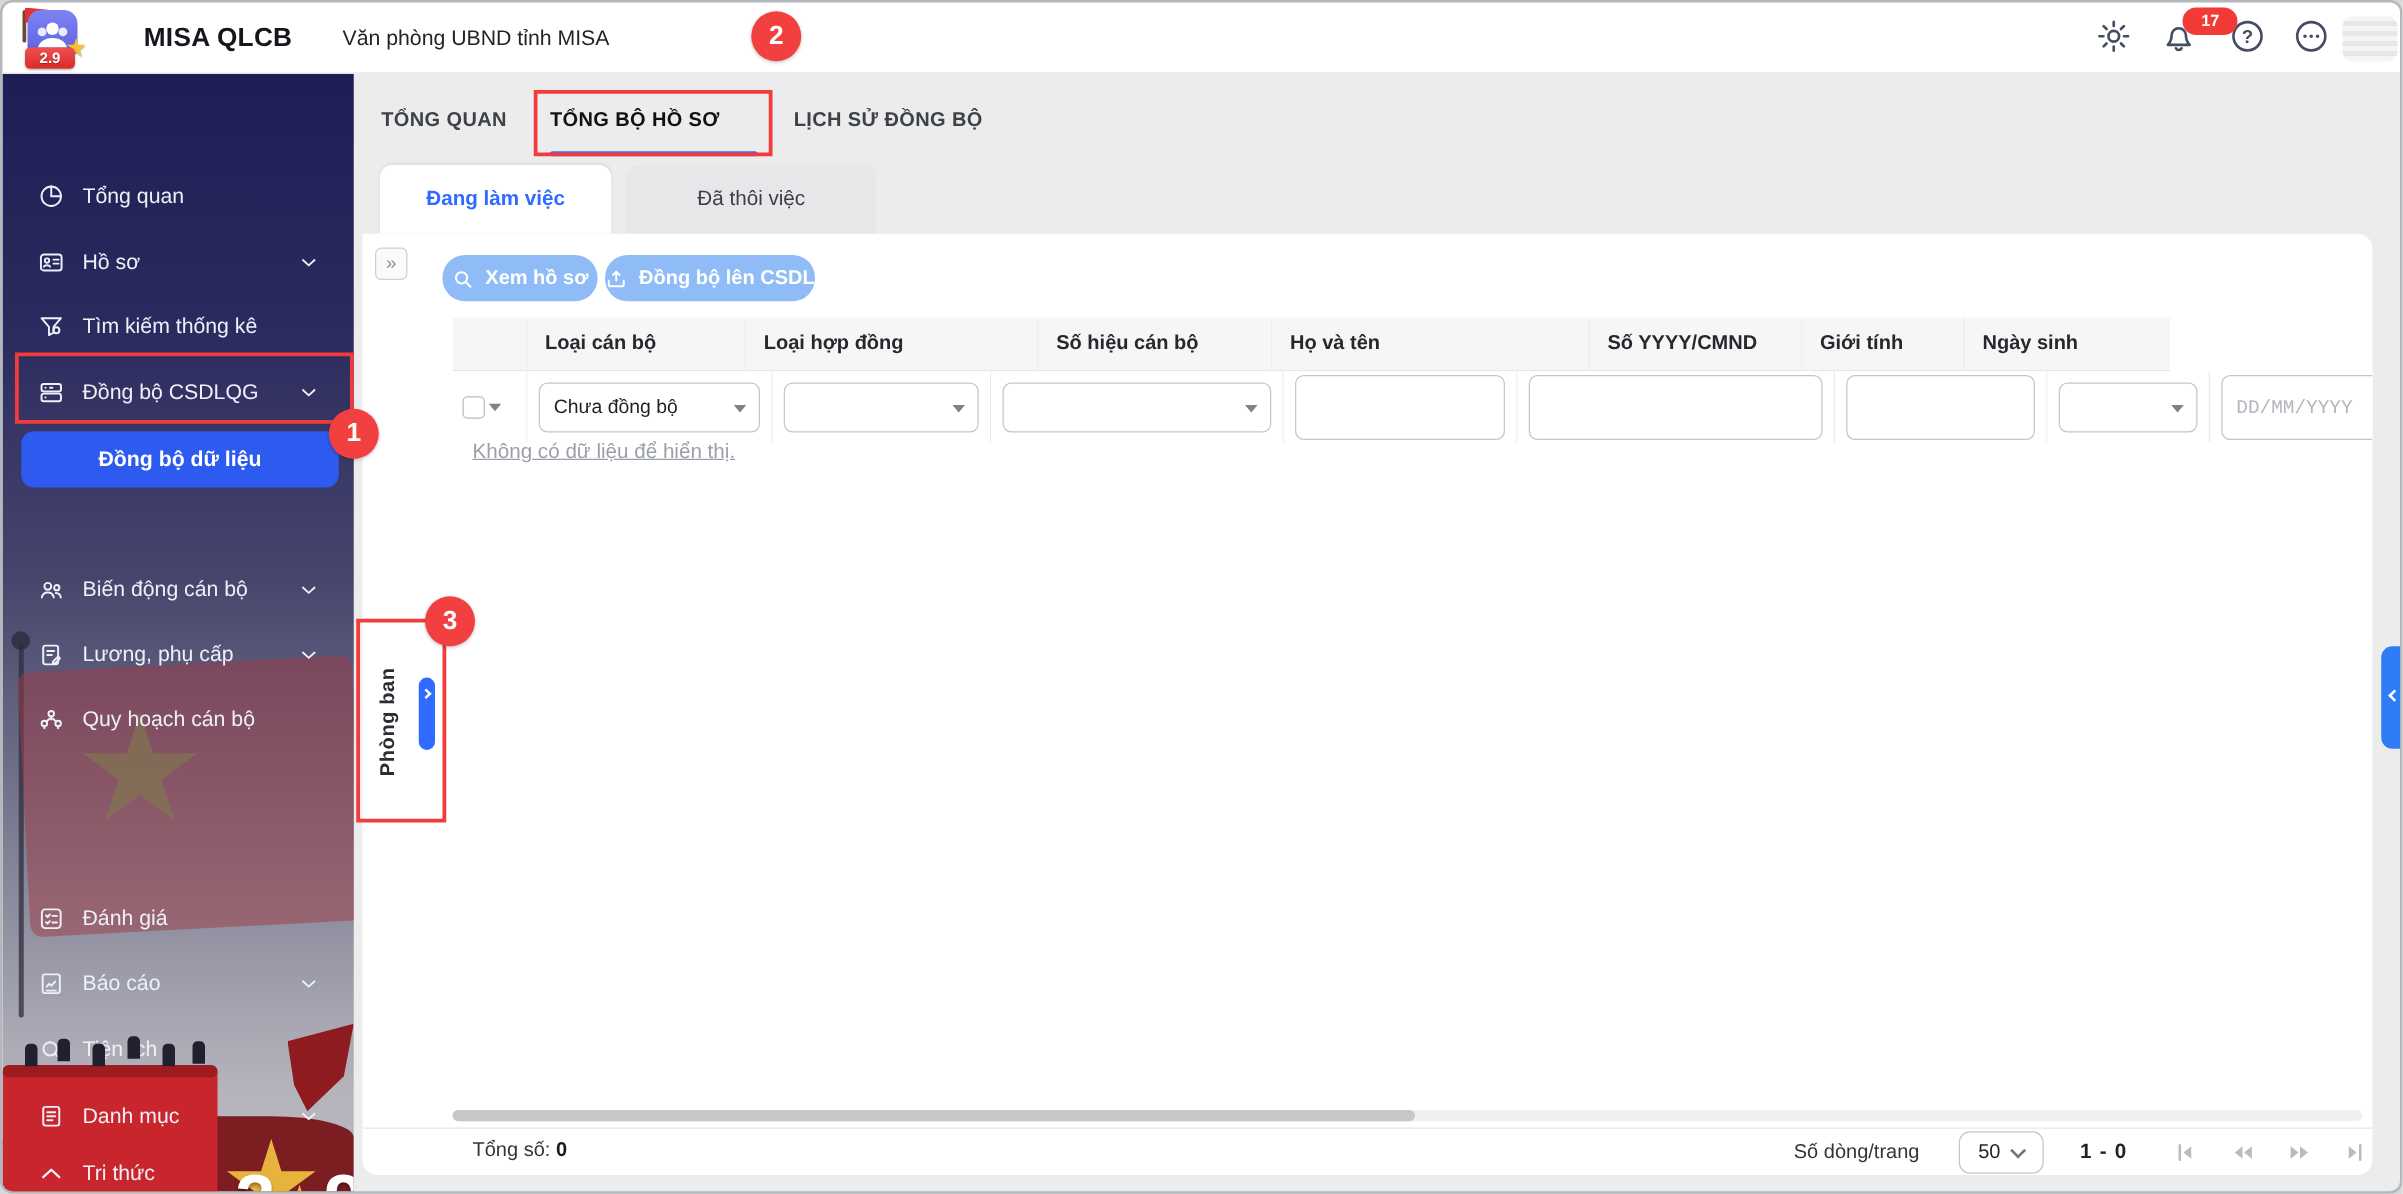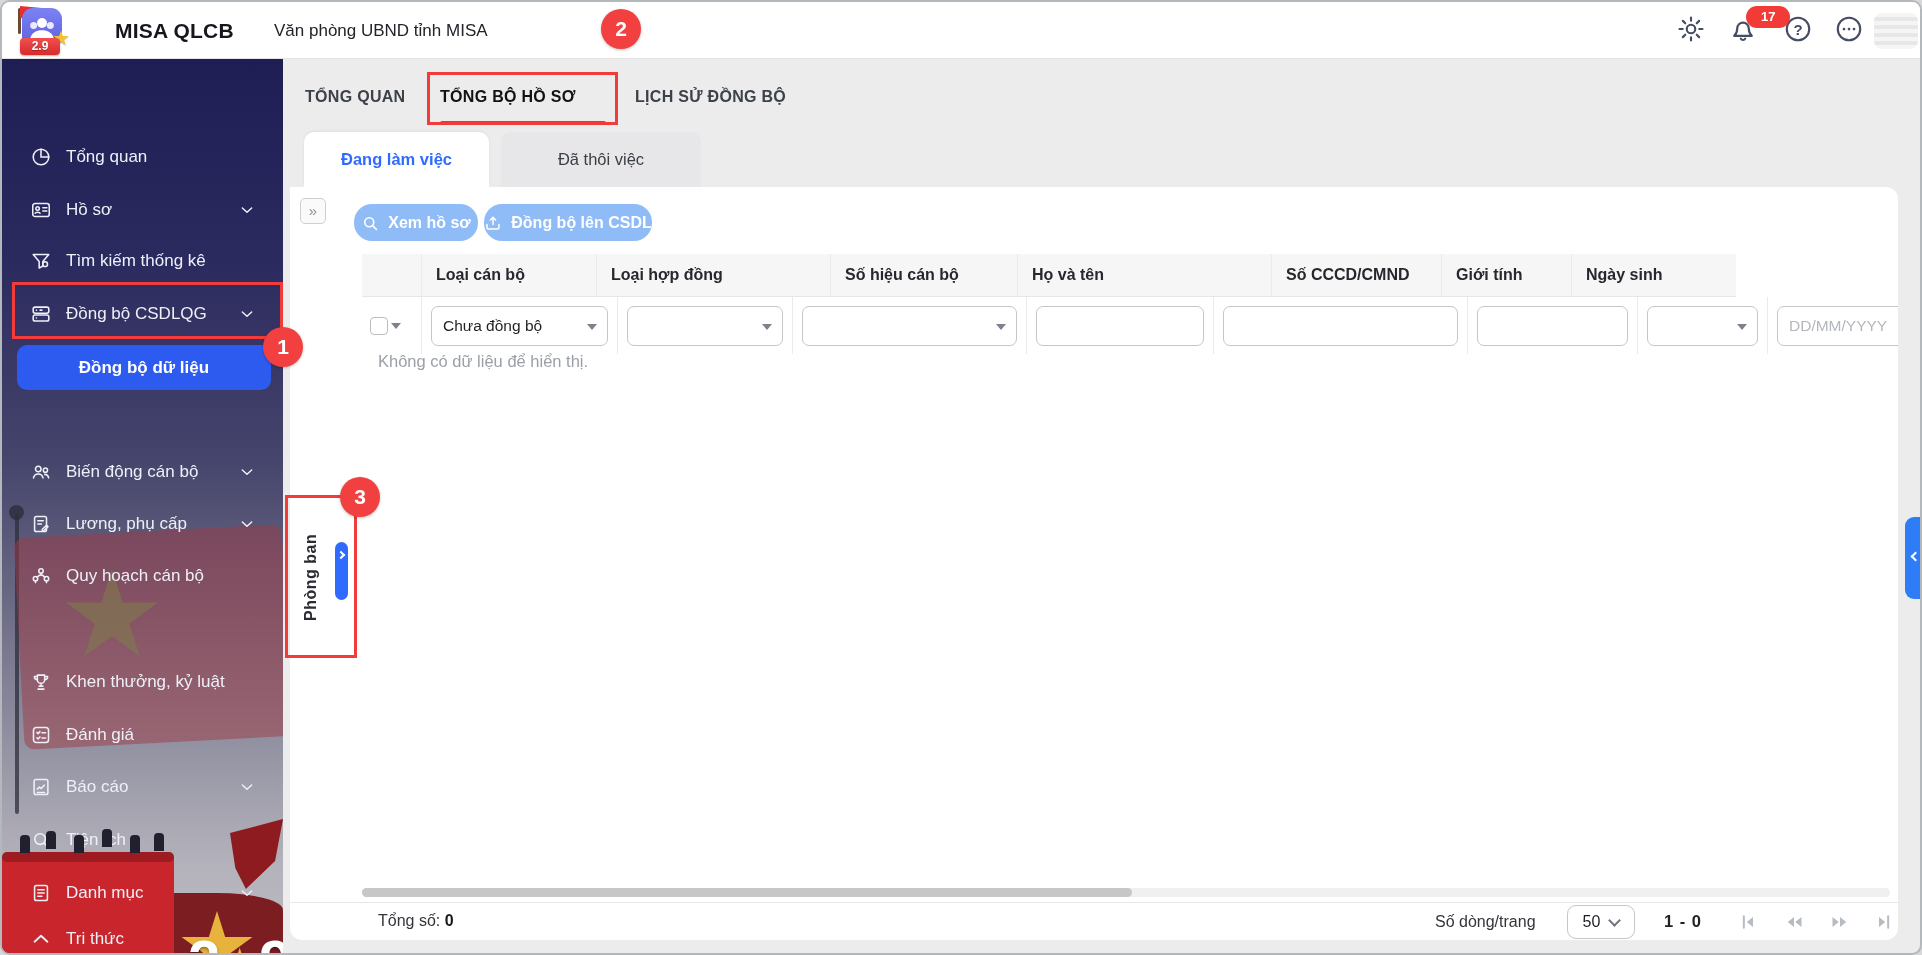--- a/index.html
+++ b/index.html
@@ -88,26 +88,26 @@
   .cell { flex:none; border-right:1px solid #ebebeb; }
   .hcell { height:43px; background:#f6f6f6; border-bottom:1px solid #e6e6e6; display:flex; align-items:center;
            padding-left:14px; font-size:16px; font-weight:bold; color:#26282d; white-space:nowrap; overflow:hidden;}
   .fcell { height:57px; background:#fff; display:flex; align-items:center; padding:0 9px; }
   .c0{width:60px;} .c1{width:196px;} .c2{width:175px;} .c3{width:234px;} .c4{width:187px;}
   .c5{width:254px;} .c6{width:170px;} .c7{width:130px;} .c8{width:164px; border-right:none;}
   .sel { position:relative; width:100%; height:40px; border:1px solid #c6c6c9; border-radius:7px; background:#fff;
          display:flex; align-items:center; padding:0 26px 0 11px; font-size:15.5px; color:#1e2024; }
   .caret { position:absolute; right:10px; top:17px; width:0; height:0; border-left:5.5px solid transparent;
          border-right:5.5px solid transparent; border-top:6.5px solid #7d828c; }
-  .inp { width:100%; height:40px; border:1px solid #c6c6c9; border-radius:7px; background:#fff; padding:0 11px;
-         font-size:15.5px; color:#3b82f6; font-family:Liberation Sans, sans-serif; outline:none; }
+  .inp { width:100%; height:52px; border:1px solid #c6c6c9; border-radius:7px; background:#fff; padding:0 11px;
+         font-size:15.5px; color:#3b82f6; font-family:Liberation Mono, monospace; outline:none; }
   .inp::placeholder { color:#b3b7bd; }
   #chkwrap { display:flex; align-items:center; gap:3px; margin-left:8px; }
   #chk { width:18px; height:18px; border:1.5px solid #bcbcc0; border-radius:4px; background:#fff; }
-  #empty-text { position:absolute; left:88px; top:165px; font-size:16.5px; color:#9ba0a8; }
+  #empty-text { position:absolute; left:88px; top:165px; font-size:16.5px; color:#9ba0a8;text-decoration:underline; }
   
   #dept-label { position:absolute; left:6px; top:325px; width:30px; height:130px; display:flex; align-items:center;
          justify-content:center; font-size:16px; font-weight:bold; color:#2b2d33;
          writing-mode:vertical-rl; transform:rotate(180deg); letter-spacing:.5px; }
   #dept-toggle { position:absolute; left:45px; top:355px; width:13px; height:58px; background:#2f6bff; border-radius:7px; }
   #dept-toggle .ch { position:absolute; left:3px; top:10px; width:6px; height:6px; border-top:2px solid #fff;
          border-right:2px solid #fff; transform:rotate(45deg); }
   
   #hscroll-track { position:absolute; left:72px; top:701px; width:1528px; height:9px; background:#f0f0f0; border-radius:5px; }
   #hscroll-thumb { position:absolute; left:0; top:0; width:770px; height:9px; background:#c7c7c7; border-radius:5px; }
@@ -293,28 +293,20 @@
             <circle cx="12" cy="6.5" r="2.4"></circle>
             <circle cx="6" cy="15" r="2.4"></circle>
             <circle cx="18" cy="15" r="2.4"></circle>
             <path d="M12 9v2.5M7.8 13.3L10.5 11M16.2 13.3L13.5 11M6 17.5v1.7M18 17.5v1.7"></path>
           </svg>
       </span>
       <span>Quy hoạch cán bộ</span>
     </div>
 
 
-    <div class="nav-item" style="top:601px">
-      <span class="nicon">
-        <svg viewBox="0 0 24 24" fill="none" stroke="#eef0f8" stroke-width="1.7" stroke-linecap="round" stroke-linejoin="round">
-            <path d="M8 4.5h8v5a4 4 0 0 1-8 0zM8 6H4.8a3.2 3.2 0 0 0 3.4 3.6M16 6h3.2a3.2 3.2 0 0 1-3.4 3.6M12 13.5v3M8.8 19.8h6.4M10 16.5h4"></path>
-          </svg>
-      </span>
-      <span>Khen thưởng, kỷ luật</span>
-    </div>
 
     <div class="nav-item" style="top:654px">
       <span class="nicon">
         <svg viewBox="0 0 24 24" fill="none" stroke="#eef0f8" stroke-width="1.7" stroke-linecap="round" stroke-linejoin="round">
             <rect x="3.8" y="3.8" width="16.4" height="16.4" rx="3"></rect>
             <path d="M7.5 9.2l1.3 1.3 2-2.2M13 9.5h4M7.5 15l1.3 1.3 2-2.2M13 15.3h4"></path>
           </svg>
       </span>
       <span>Đánh giá</span>
     </div>
@@ -418,21 +410,21 @@
       <span>Đồng bộ lên CSDL</span>
     </div>
 
     <div id="table">
       <div class="trow">
         <div class="cell hcell c0"></div>
         <div class="cell hcell c2">Loại cán bộ</div>
         <div class="cell hcell c3">Loại hợp đồng</div>
         <div class="cell hcell c4">Số hiệu cán bộ</div>
         <div class="cell hcell c5">Họ và tên</div>
-        <div class="cell hcell c6">Số CCCD/CMND</div>
+        <div class="cell hcell c6">Số YYYY/CMND</div>
         <div class="cell hcell c7">Giới tính</div>
         <div class="cell hcell c8">Ngày sinh</div>
       </div>
       <div class="trow">
         <div class="cell fcell c0" style="padding:0">
           <div id="chkwrap">
             <div id="chk"></div>
             <div class="caret" style="position:static"></div>
           </div>
         </div>

